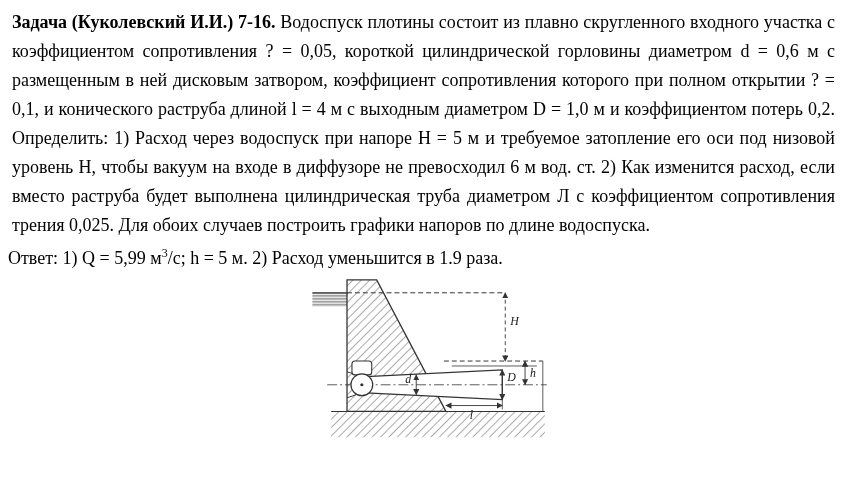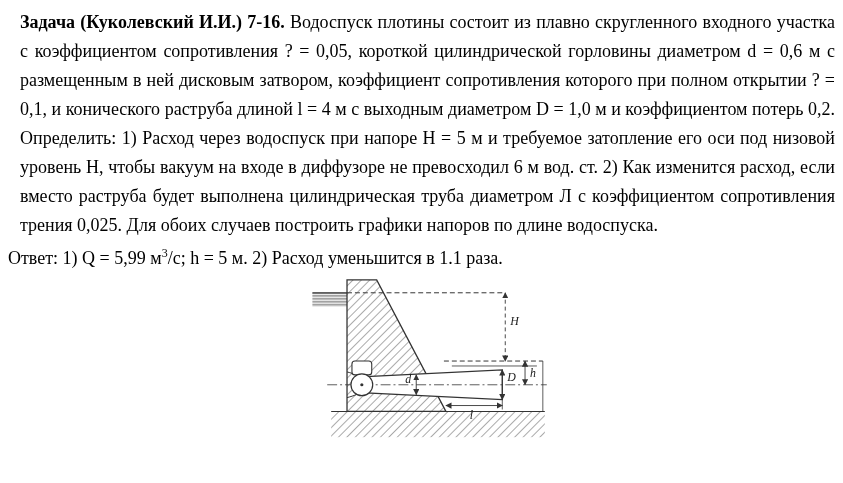--- a/index.html
+++ b/index.html
@@ -11,21 +11,21 @@
     width: 843px;
     height: 483px;
     overflow: hidden;
     color: #000;
     font-family: "Liberation Serif", "DejaVu Serif", serif;
   }
   .page {
     padding: 4px 8px 0 8px;
   }
   .problem-text {
-    margin: 4px 0 0 12px;
+    margin: 4px 0 0 4px;
     font-size: 18px;
     line-height: 29px;
     text-align: justify;
   }
   .problem-lead {
     font-weight: bold;
   }
   .answer-line {
     margin: 4px 0 0 0;
     font-size: 18px;
@@ -54,21 +54,21 @@
 </head>
 <body>
 
 <div class="page">
 
   <p class="problem-text">
     <span class="problem-lead">Задача (Куколевский И.И.) 7-16.</span><span> Водоспуск плотины состоит из плавно скругленного входного участка с коэффициентом сопротивления ? = 0,05, короткой цилиндрической горловины диаметром d = 0,6 м с размещенным в ней дисковым затвором, коэффициент сопротивления которого при полном открытии ? = 0,1, и конического раструба длиной l = 4 м с выходным диаметром D = 1,0 м и коэффициентом потерь 0,2. Определить: 1) Расход через водоспуск при напоре H = 5 м и требуемое затопление его оси под низовой уровень H, чтобы вакуум на входе в диффузоре не превосходил 6 м вод. ст. 2) Как изменится расход, если вместо раструба будет выполнена цилиндрическая труба диаметром Л с коэффициентом сопротивления трения 0,025. Для обоих случаев построить графики напоров по длине водоспуска.</span>
   </p>
 
   <p class="answer-line">
-    <span>Ответ: 1) Q = 5,99 м</span><sup>3</sup><span>/с; h = 5 м. 2) Расход уменьшится в 1.1 раза.</span>
+    <span>Ответ: 1) Q = 5,99 м</span><sup>3</sup><span>/с; h = 5 м. 2) Расход уменьшится в 1.9 раза.</span>
   </p>
 
   <div class="figure-wrap">
     <div class="figure-inner">
       <svg width="280" height="180" viewBox="0 0 280 182">
         <defs>
           <marker id="arr" viewBox="0 0 10 10" refX="9" refY="5" markerWidth="7" markerHeight="7" orient="auto-start-reverse">
             <path d="M0,0 L10,5 L0,10 z" fill="#333"></path>
           </marker>
           <pattern id="hatch" patternUnits="userSpaceOnUse" width="6" height="6" patternTransform="rotate(45)">

